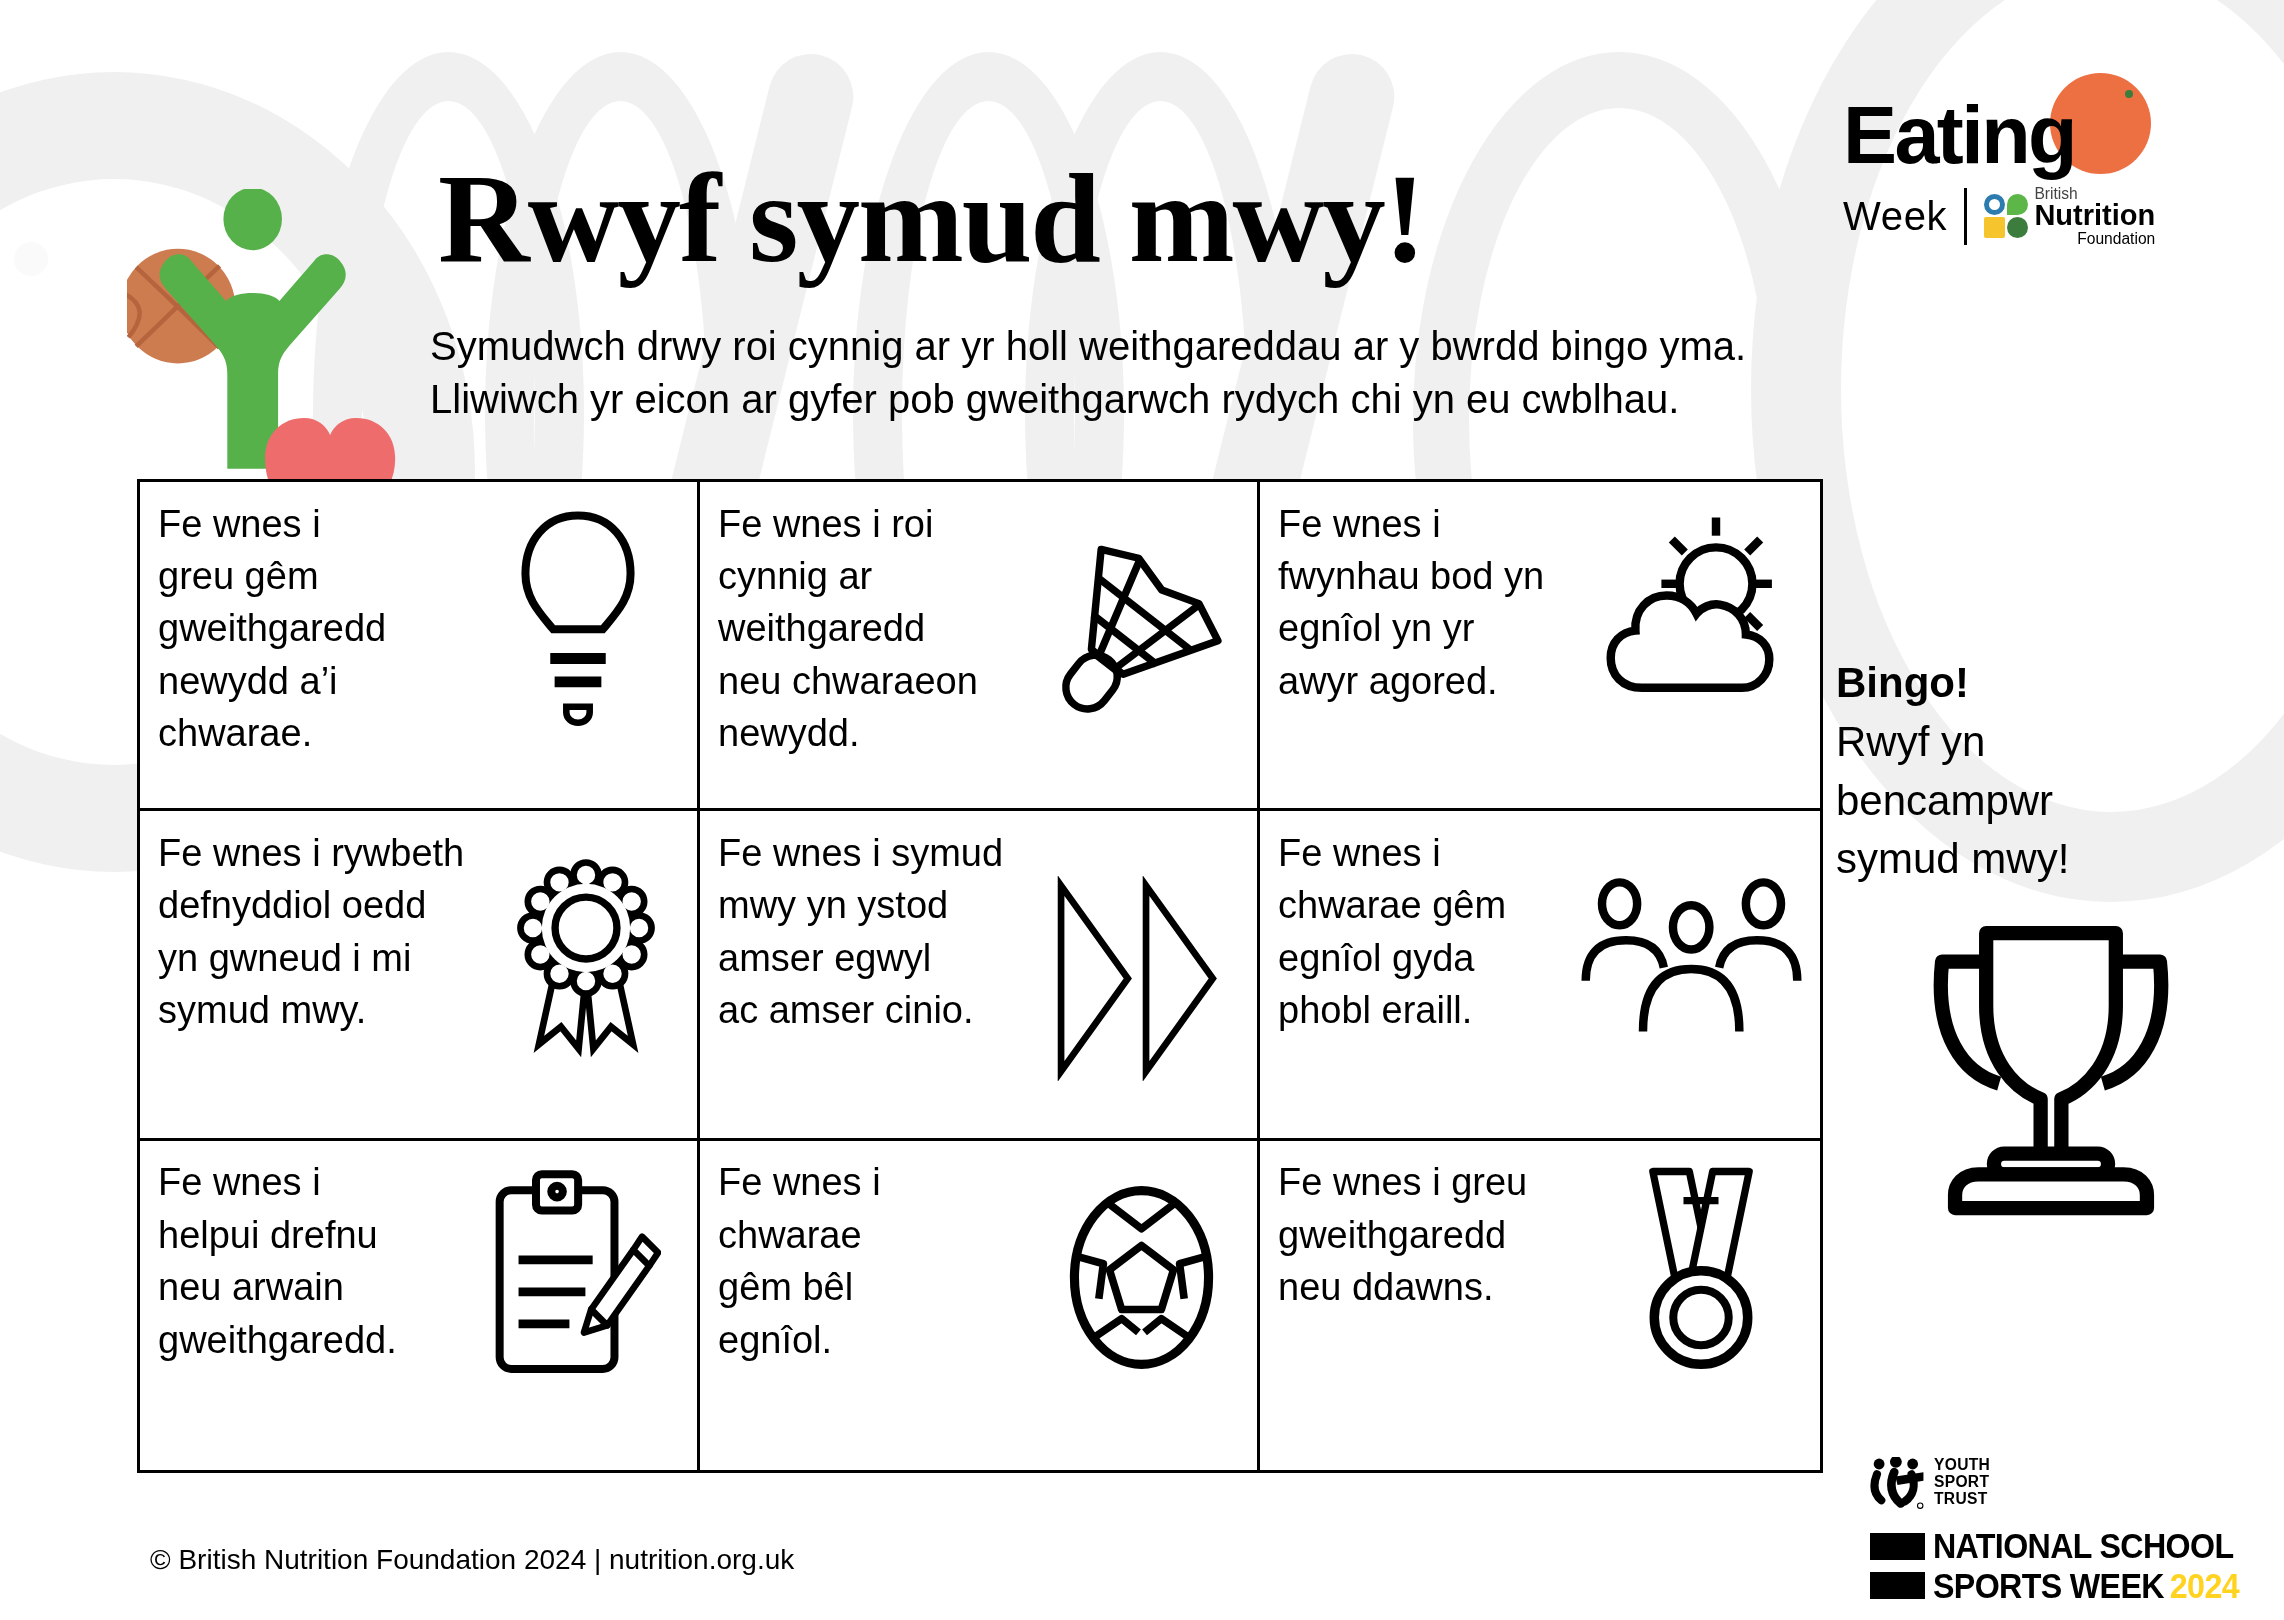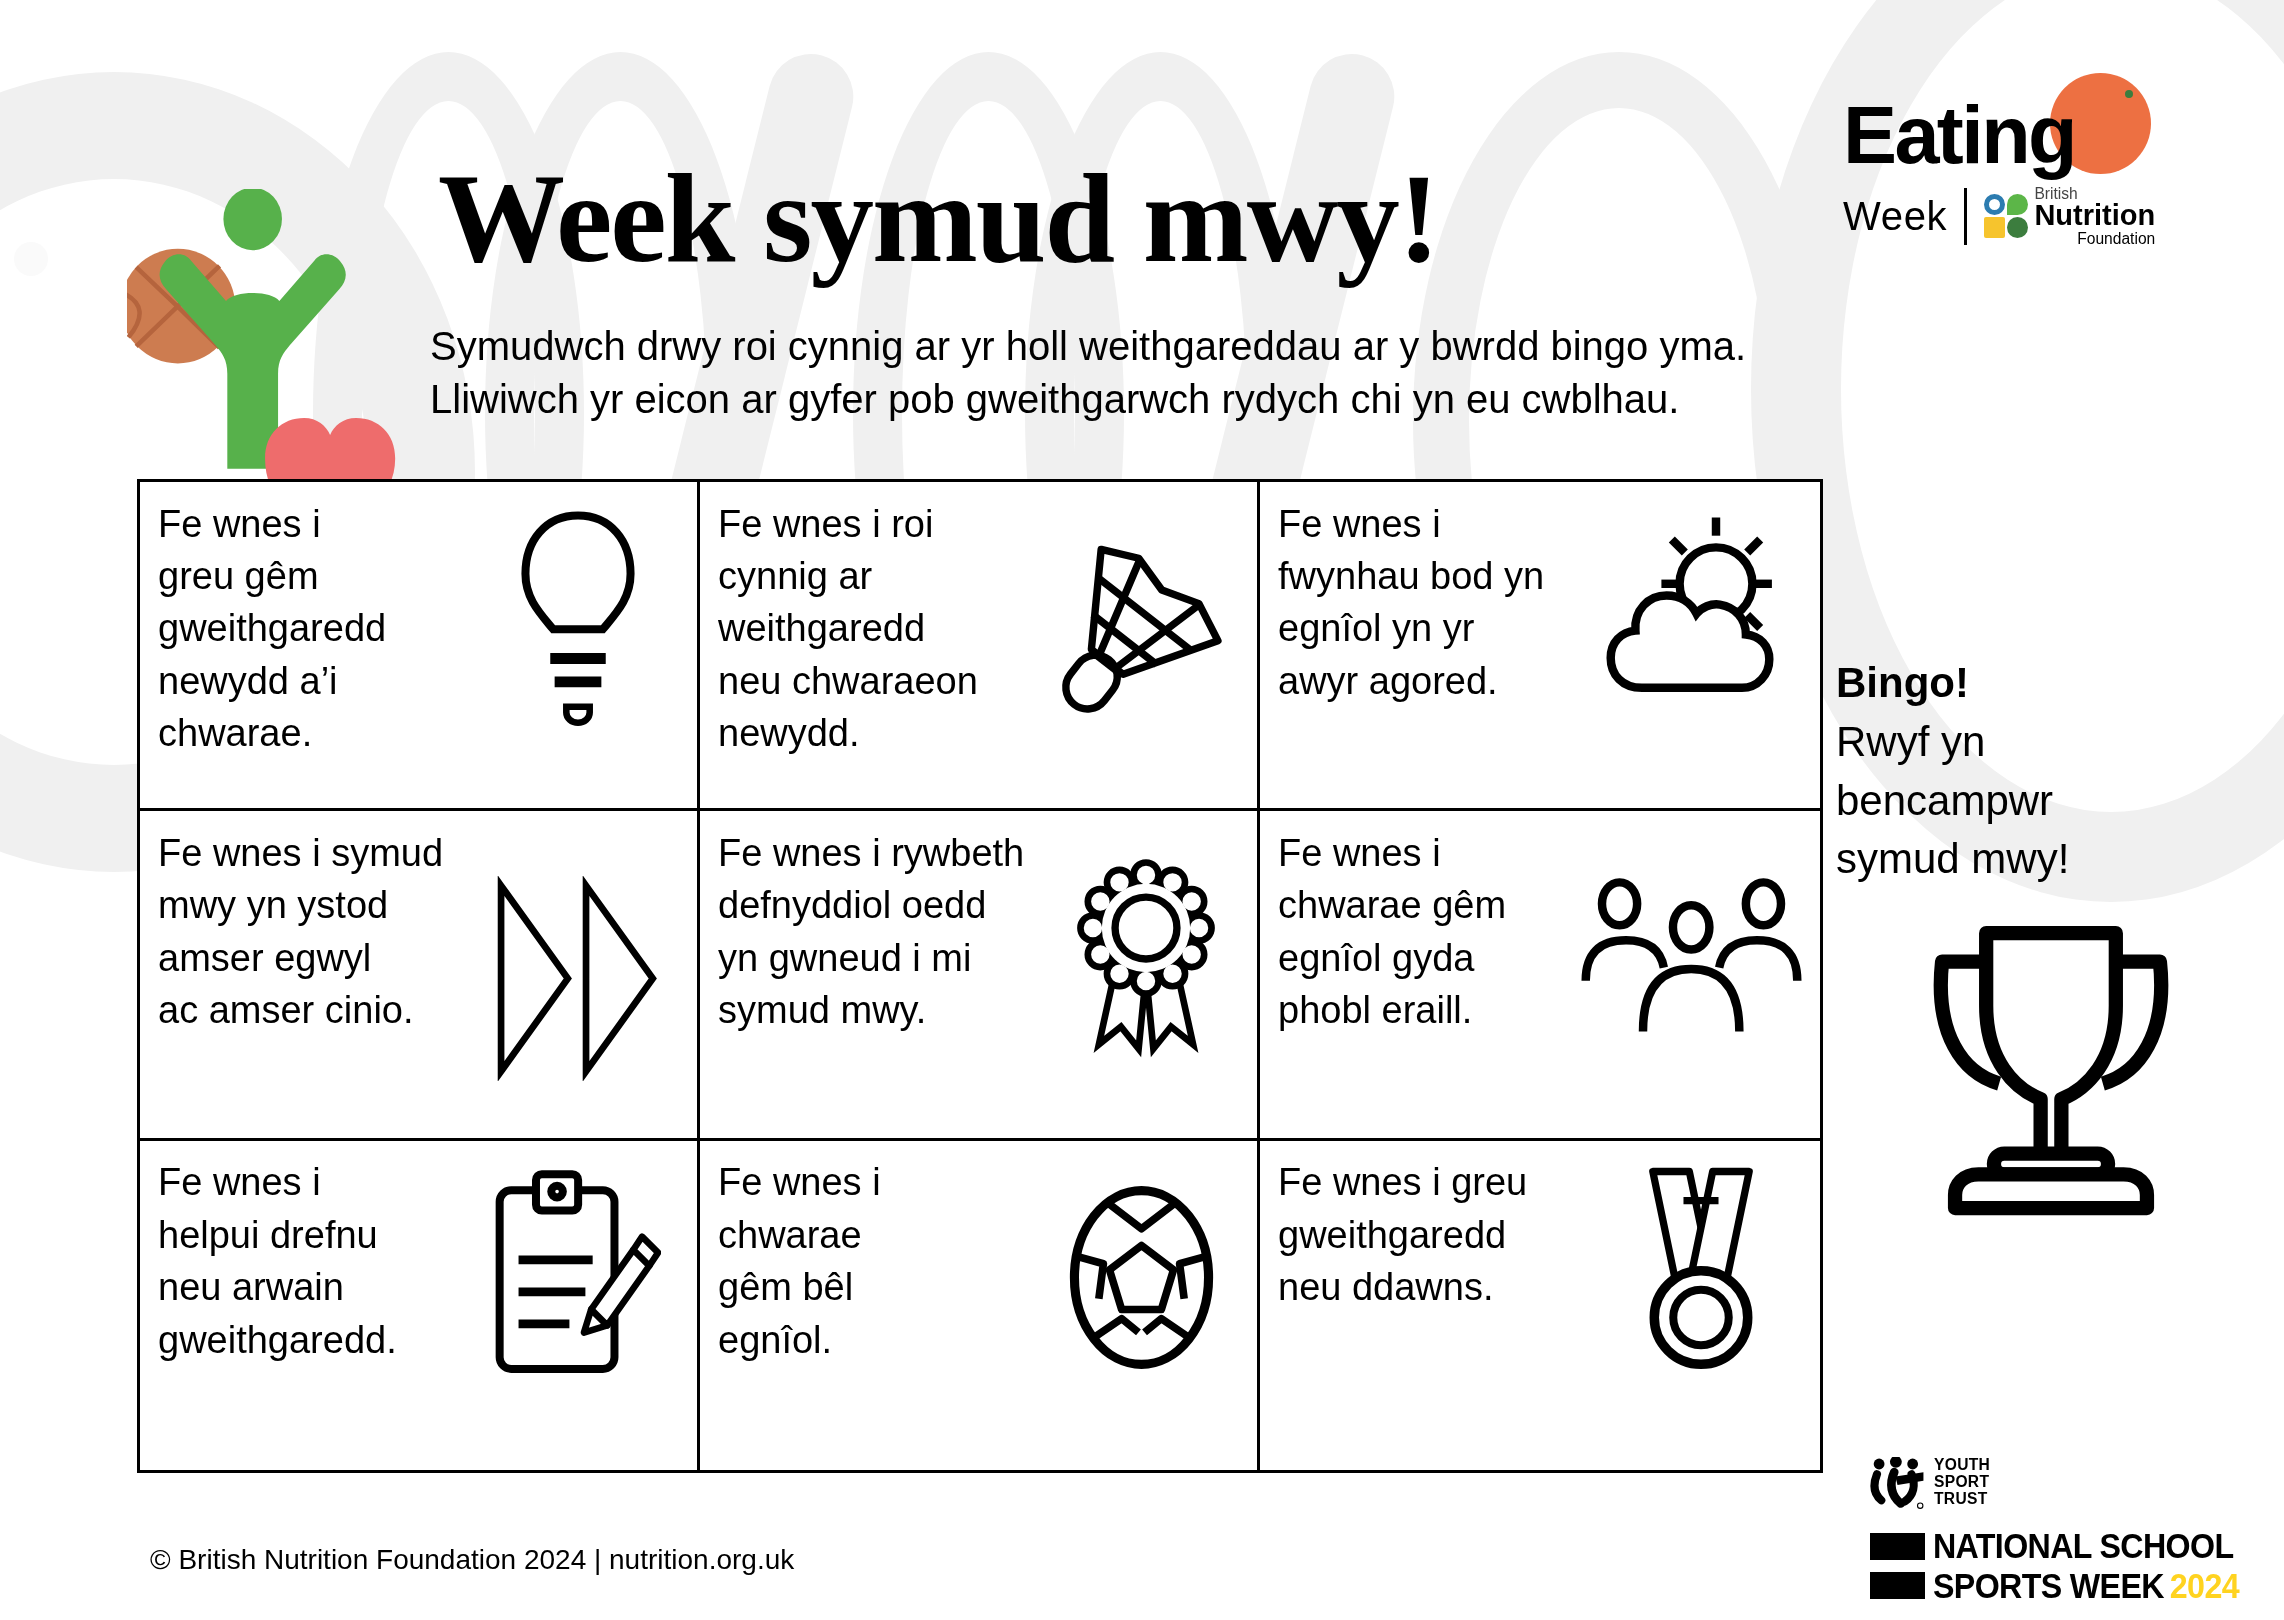--- a/index.html
+++ b/index.html
@@ -81,21 +81,21 @@
       <path d="M14,120 Q78,180 142,244 M142,118 Q78,180 14,242 M-6,160 Q40,182 2,228" stroke="#B5643D" stroke-width="7" fill="none"></path>
       <ellipse cx="193" cy="46" rx="45" ry="48" fill="#57B14B"></ellipse>
       <path d="M58,112 C68,98 88,96 98,110 L152,172 C166,156 220,156 234,172 L288,110 C298,96 318,98 328,112 C340,126 338,142 326,154 L250,240 C240,252 232,262 232,284 L232,430 L154,430 L154,284 C154,262 146,252 136,240 L60,154 C48,142 46,126 58,112 Z" fill="#57B14B"></path>
       <path d="M308,560 C250,506 212,470 212,414 C212,376 238,352 272,352 C292,352 306,364 312,378 C318,364 332,352 352,352 C386,352 412,376 412,414 C412,470 366,506 308,560 Z" fill="#EE6C6C"></path>
       <path d="M28,652 C28,570 52,540 52,488 C52,462 76,454 90,472 C102,488 122,500 142,500 C160,500 172,492 180,482 L348,622 C364,636 372,650 372,664 L372,686 L28,686 Z" fill="#2F6F9E"></path>
       <path d="M196,494 L166,556 M246,516 L214,578 M296,538 L262,600" stroke="#FFF" stroke-width="18" stroke-linecap="round"></path>
       <path d="M30,640 C24,688 30,730 60,730 L330,730 C362,730 372,712 372,686 L372,664 C372,678 360,690 340,690 L70,690 C48,690 34,672 30,640 Z" fill="#E9E9E9"></path>
     </svg>
   </div>
 
-  <div class="title">Week symud mwy!</div>
+  <div class="title">Rwyf symud mwy!</div>
   <div class="subtitle">Symudwch drwy roi cynnig ar yr holl weithgareddau ar y bwrdd bingo yma.
 Lliwiwch yr eicon ar gyfer pob gweithgarwch rydych chi yn eu cwblhau.</div>
 
   <div class="hew">
     <div class="hew-orange" style="background:#ED7042;">
       <span class="pip" style="background:#3C7D3E;"></span>
     </div>
     <div class="hew-eating">Eating</div>
     <div class="hew-row">
       <div class="hew-week">Week</div>
@@ -168,35 +168,20 @@
             <line x1="116" y1="112" x2="142" y2="112"></line>
             <line x1="258" y1="112" x2="286" y2="112"></line>
             <line x1="248" y1="160" x2="268" y2="180"></line>
             <path d="M86,272 C56,272 38,252 38,226 C38,202 54,186 76,184 C74,152 96,130 124,130 C146,130 162,142 170,158 C178,148 192,142 206,144 C230,148 246,166 246,190 C268,192 282,208 282,228 C282,252 264,272 240,272 Z" fill="#fff"></path>
           </g>
         </svg>
       </div>
     </div>
 
     <div class="cell">
-      <div class="cell-text">Fe wnes i symud
-mwy yn ystod
-amser egwyl
-ac amser cinio.</div>
-      <div class="cell-ico" style="right:26px;top:65px;">
-        <svg width="176" height="205" viewBox="0 0 290 330">
-          <g fill="none" stroke="#000" stroke-width="11" stroke-linejoin="miter">
-            <polygon points="10,12 120,165 10,318"></polygon>
-            <polygon points="150,12 260,165 150,318"></polygon>
-          </g>
-        </svg>
-      </div>
-    </div>
-
-    <div class="cell">
       <div class="cell-text">Fe wnes i rywbeth
 defnyddiol oedd
 yn gwneud i mi
 symud mwy.</div>
       <div class="cell-ico" style="right:36px;top:36px;">
         <svg width="150" height="221" viewBox="0 0 200 300">
           <g stroke="#000" stroke-width="9" fill="#fff">
             <path d="M62,150 L36,268 L66,244 L90,274 L100,172 Z"></path>
             <path d="M138,150 L164,268 L134,244 L110,274 L100,172 Z"></path>
           </g>
@@ -209,20 +194,35 @@
               <circle cx="136" cy="172" r="17"></circle>
             <circle cx="100" cy="182" r="17"></circle>
               <circle cx="64" cy="172" r="17"></circle>
               <circle cx="38" cy="146" r="17"></circle>
             <circle cx="28" cy="110" r="17"></circle>
               <circle cx="38" cy="74" r="17"></circle>
               <circle cx="64" cy="48" r="17"></circle>
           </g>
           <circle cx="100" cy="110" r="60" fill="#fff"></circle>
           <circle cx="100" cy="110" r="42" fill="none" stroke="#000" stroke-width="10"></circle>
+        </svg>
+      </div>
+    </div>
+
+    <div class="cell">
+      <div class="cell-text">Fe wnes i symud
+mwy yn ystod
+amser egwyl
+ac amser cinio.</div>
+      <div class="cell-ico" style="right:26px;top:65px;">
+        <svg width="176" height="205" viewBox="0 0 290 330">
+          <g fill="none" stroke="#000" stroke-width="11" stroke-linejoin="miter">
+            <polygon points="10,12 120,165 10,318"></polygon>
+            <polygon points="150,12 260,165 150,318"></polygon>
+          </g>
         </svg>
       </div>
     </div>
 
     <div class="cell">
       <div class="cell-text">Fe wnes i
 chwarae gêm
 egnîol gyda
 phobl eraill.</div>
       <div class="cell-ico" style="right:16.3px;top:59px;">

